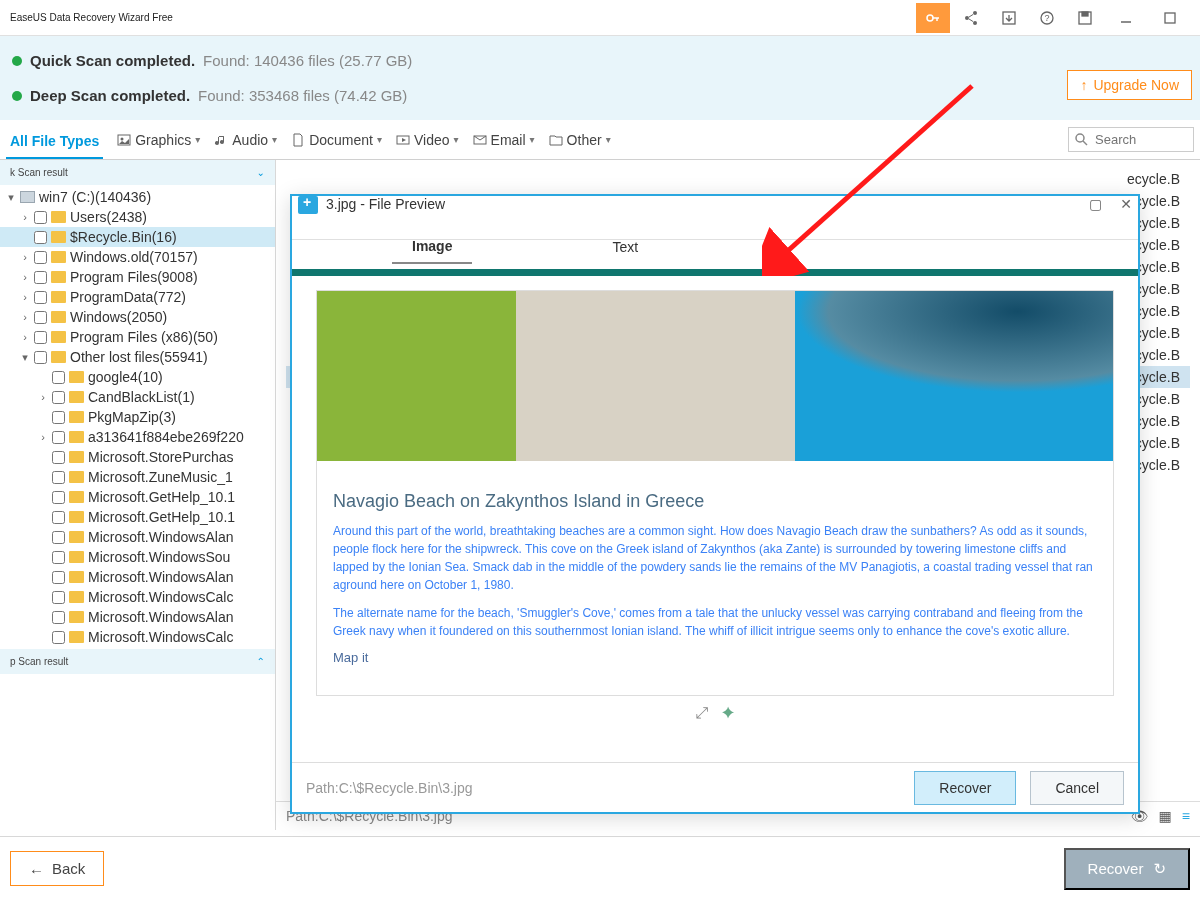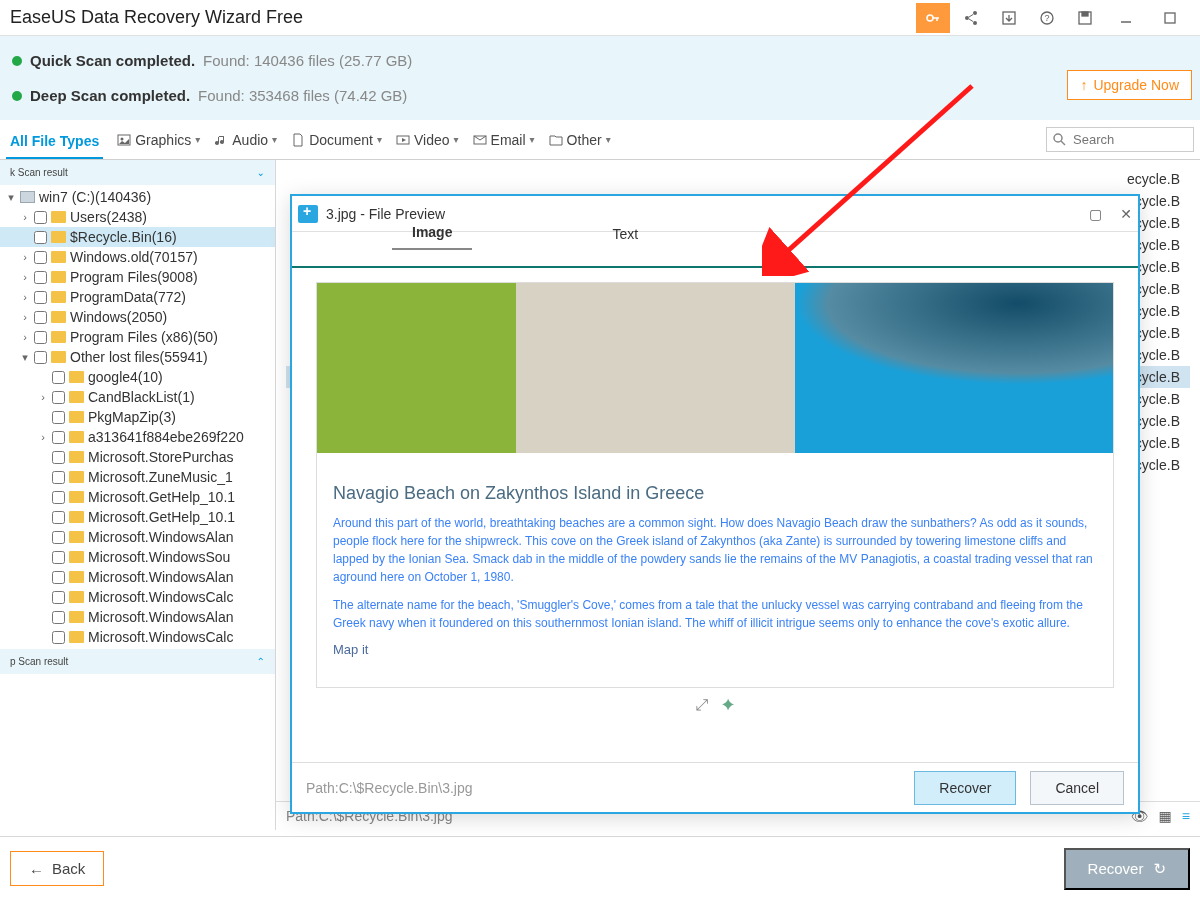--- a/index.html
+++ b/index.html
@@ -1,40 +1,40 @@
 <!DOCTYPE html>
 <html><head>
 <meta charset="utf-8">
 <style>
 * { margin: 0; padding: 0; box-sizing: border-box; font-family: "Segoe UI", Arial, sans-serif; }
 body { width: 1200px; height: 900px; background: #fff; overflow: hidden; font-size: 14px; color: #333; position: relative; }
 
 
 .titlebar { height: 36px; background: #fff; display: flex; align-items: center; padding: 0 10px; border-bottom: 1px solid #e0e0e0; }
-.title { font-size: 18px; color: #222; }
+.title { font-size: 10px; color: #222; }
 .titlebar-right { margin-left: auto; display: flex; align-items: center; gap: 4px; }
 .title-btn { width: 34px; height: 30px; display: flex; align-items: center; justify-content: center; color: #555; cursor: pointer; }
 .title-btn.key { background: #ff9a3c; }
 .title-btn.key svg { fill: #fff; }
 
 
 .scan-area { background: #e8f5fa; padding: 16px 18px 12px 12px; position: relative; }
 .scan-line { display: flex; align-items: center; gap: 8px; margin-bottom: 18px; font-size: 15px; }
 .scan-line .dot { width: 10px; height: 10px; border-radius: 50%; background: #23a848; }
 .scan-line .label { font-weight: 600; color: #333; }
 .scan-line .found { color: #888; }
 .upgrade-btn { position: absolute; right: 8px; bottom: 20px; border: 1px solid #ff8c1a; color: #ff8c1a; background: #fff; padding: 6px 12px; display: flex; align-items: center; gap: 6px; font-size: 14px; cursor: pointer; }
 
 
 .filters { height: 40px; background: #fff; border-bottom: 1px solid #d0d0d0; display: flex; align-items: center; padding: 0 6px; gap: 14px; font-size: 14px; }
 .filter-primary { color: #0099dd; font-weight: 600; padding: 0 4px 8px 4px; border-bottom: 2px solid #0099dd; align-self: flex-end; }
 .filter-item { display: flex; align-items: center; gap: 4px; color: #444; }
 .filter-item svg { width: 14px; height: 14px; fill: #666; }
 .filter-chevron { font-size: 10px; color: #777; }
-.search-box { margin-left: auto; width: 148px; }
+.search-box { margin-left: auto; width: 126px; }
 .search-box input { width: 100%; border: 1px solid #ccc; padding: 4px 8px 4px 26px; font-size: 13px; color: #555; }
 .search-wrap { position: relative; }
 .search-wrap .sicon { position: absolute; left: 6px; top: 5px; width: 14px; height: 14px; fill: #888; }
 
 
 .main { display: flex; height: 670px; }
 .sidebar { width: 276px; border-right: 1px solid #d8d8d8; overflow: hidden; }
 .section-hdr { background: #e8f5fa; padding: 7px 10px; font-size: 10px; color: #444; display: flex; align-items: center; }
 .section-hdr .chev { margin-left: auto; color: #0099dd; }
 .tree { padding: 2px 0; font-size: 14px; }
@@ -56,26 +56,26 @@
 .pathbar2 { position: absolute; bottom: 0; left: 0; right: 0; border-top: 1px solid #ddd; display: flex; align-items: center; padding: 6px 10px; font-size: 14px; color: #888; }
 .pathbar2 .right-icons { margin-left: auto; display: flex; gap: 10px; align-items: center; color: #555; }
 
 
 .bottom { position: absolute; bottom: 0; left: 0; right: 0; height: 64px; border-top: 1px solid #d8d8d8; background: #fff; display: flex; align-items: center; padding: 0 10px; }
 .back-btn { border: 1px solid #ff8c1a; background: #fff; padding: 8px 18px; color: #444; font-size: 15px; display: flex; align-items: center; gap: 8px; cursor: pointer; }
 .recover-main { margin-left: auto; background: #9fb0bc; color: #fff; padding: 10px 22px; font-size: 15px; display: flex; align-items: center; gap: 10px; cursor: pointer; }
 
 
 .preview { position: absolute; left: 290px; top: 194px; width: 850px; height: 620px; background: #fff; border: 2px solid #2aa7e0; box-shadow: 0 4px 20px rgba(0,0,0,0.15); z-index: 50; display: flex; flex-direction: column; }
-.pv-title { height: 36px; display: flex; align-items: center; padding: 0 6px; gap: 8px; border-bottom: 1px solid #e0e0e0; }
+.pv-title { height: 44px; display: flex; padding: 0 6px; gap: 8px; border-bottom: 1px solid #e0e0e0; }
 .pv-title .appico { width: 20px; height: 18px; background: #2aa7e0; border-radius: 2px; position: relative; }
 .pv-title .appico:after { content:"+"; color:#fff; position:absolute; left:5px; top:-2px; font-weight:bold; font-size:14px;}
 .pv-title .fname { color: #333; font-size: 14px; }
 .pv-title .winbtns { margin-left: auto; display: flex; gap: 18px; color: #666; }
-.pv-tabs { height: 36px; display: flex; align-items: flex-end; border-bottom: 2px solid #0f766e; padding: 0 80px 16px 100px; }
+.pv-tabs { height: 36px; display: flex; align-items: center; border-bottom: 7px solid #0f766e; padding: 0 80px 16px 100px; }
 .pv-tab { padding: 8px 20px; font-size: 14px; color: #333; }
 .pv-tab.active { font-weight: 600; border-bottom: 2px solid #888; }
 .pv-body { flex: 1; padding: 14px 24px 0 24px; overflow: hidden; }
 .pv-card { border: 1px solid #ddd; background: #fff; }
 .pv-img { height: 170px; background: linear-gradient(to right, #8ab53a 0%, #8ab53a 25%, #d8d2c5 25%, #d8d2c5 60%, #1aa0d8 60%, #1aa0d8 100%); position: relative; }
 .pv-img .cliff { position: absolute; right: 0; top: 0; width: 40%; height: 60%; background: radial-gradient(ellipse at 70% 20%, #102838 0%, #6f838c 60%, transparent 70%); opacity: 0.7; }
 .pv-text { padding: 30px 16px; }
 .pv-text h3 { color: #4a6b82; font-size: 18px; font-weight: 400; margin-bottom: 10px; }
 .pv-text p { color: #3b82f6; font-size: 12px; line-height: 1.5; margin-bottom: 10px; }
 .pv-text .mapit { color: #4a6b9c; font-size: 13px; }

